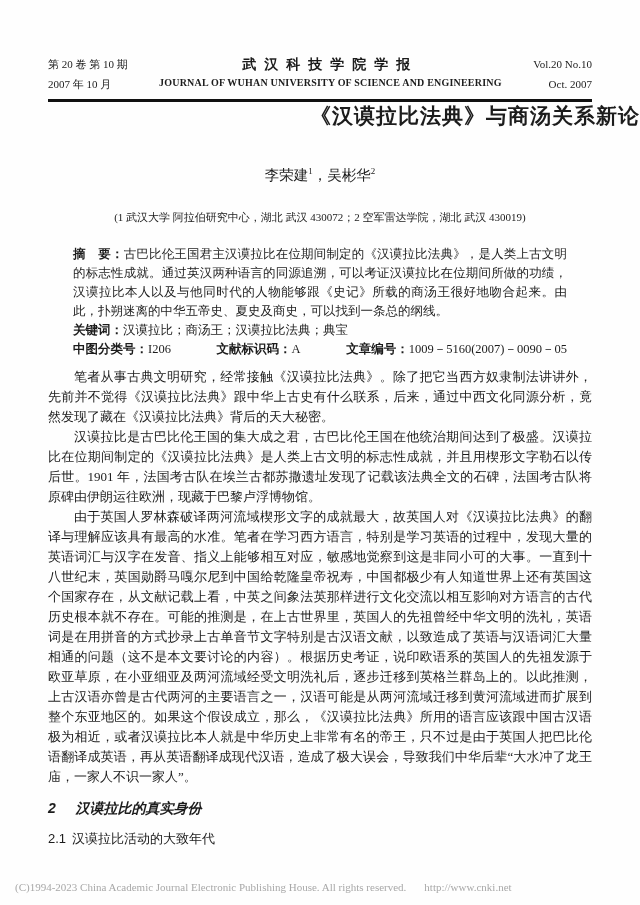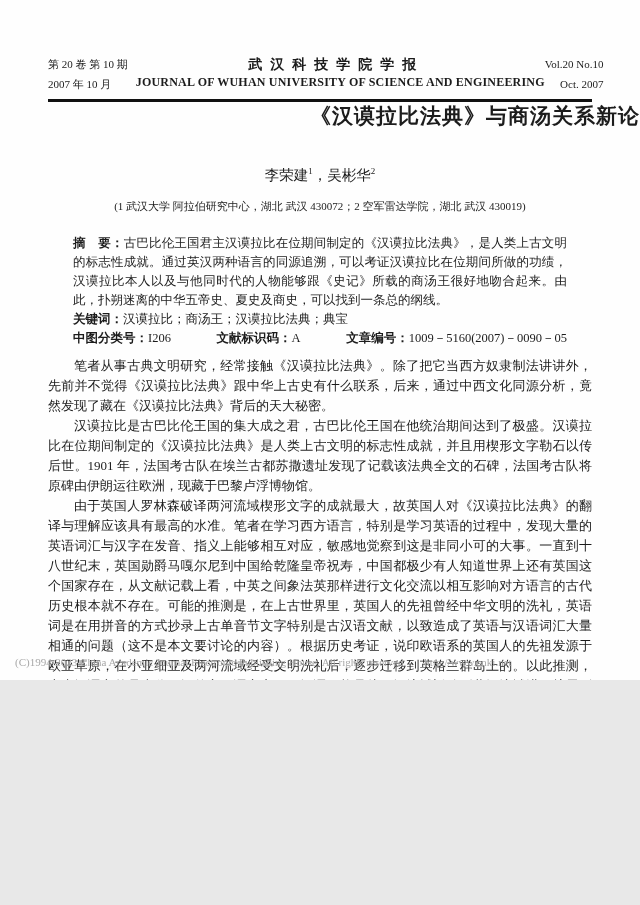--- a/index.html
+++ b/index.html
@@ -1,52 +1,52 @@
 <!DOCTYPE html>
 <html><head>
 <meta charset="utf-8">
 <style>
   * { margin: 0; padding: 0; box-sizing: border-box; }
   html, body { background: #e8e8e8; }
   .page {
     position: relative;
     width: 640px;
-    height: 680px;
+    height: 905px;
     margin: 0 auto;
     background: #fefefe;
     color: #1c1c1c;
     font-family: "Liberation Serif", "DejaVu Serif", serif;
     overflow: hidden;
   }
   
   .jheader {
     display: flex;
     align-items: flex-start;
     padding: 54px 48px 0 48px;
   }
   .jh-left  { width: 118px; font-size: 11px; line-height: 20px; white-space: nowrap; }
   .jh-center{ flex: 1; text-align: center; }
   .jh-right { width: 96px; font-size: 11px; line-height: 20px; text-align: right; white-space: nowrap; }
   .jh-cn {
     font-family: "Liberation Sans", "DejaVu Sans", sans-serif;
     font-size: 14px; font-weight: bold; letter-spacing: 8px;
     line-height: 20px; white-space: nowrap;
   }
-  .jh-en { font-size: 12px; font-weight: 600; letter-spacing: 0.2px; line-height: 17px; white-space: nowrap; margin-left: 8px; }
+  .jh-en { font-size: 10px; font-weight: 600; letter-spacing: 0.2px; line-height: 17px; white-space: nowrap; }
   .jh-rule { height: 2.5px; background: #111; margin: 5px 48px 0 48px; }
 
   
   .title {
     text-align: right;
     font-family: "Liberation Sans", "DejaVu Sans", sans-serif;
     font-size: 21px; font-weight: bold; letter-spacing: 1px;
   }
   .authors { margin-top: 36px; text-align: center; font-size: 14.5px; }
   .authors sup { font-size: 9px; }
-  .affiliation { margin-top: 14px; text-align: center; font-size: 11px; color: #222; }
+  .affiliation { margin-top: 25px; text-align: center; font-size: 11px; color: #222; }
 
   
   .abstract {
     margin: 20px 73px 0 73px;
     font-size: 12.5px; line-height: 19px;
     text-align: justify;
   }
   .abstract .lbl { font-weight: bold; }
   .abs-meta { display: flex; justify-content: space-between; white-space: nowrap; }
 

